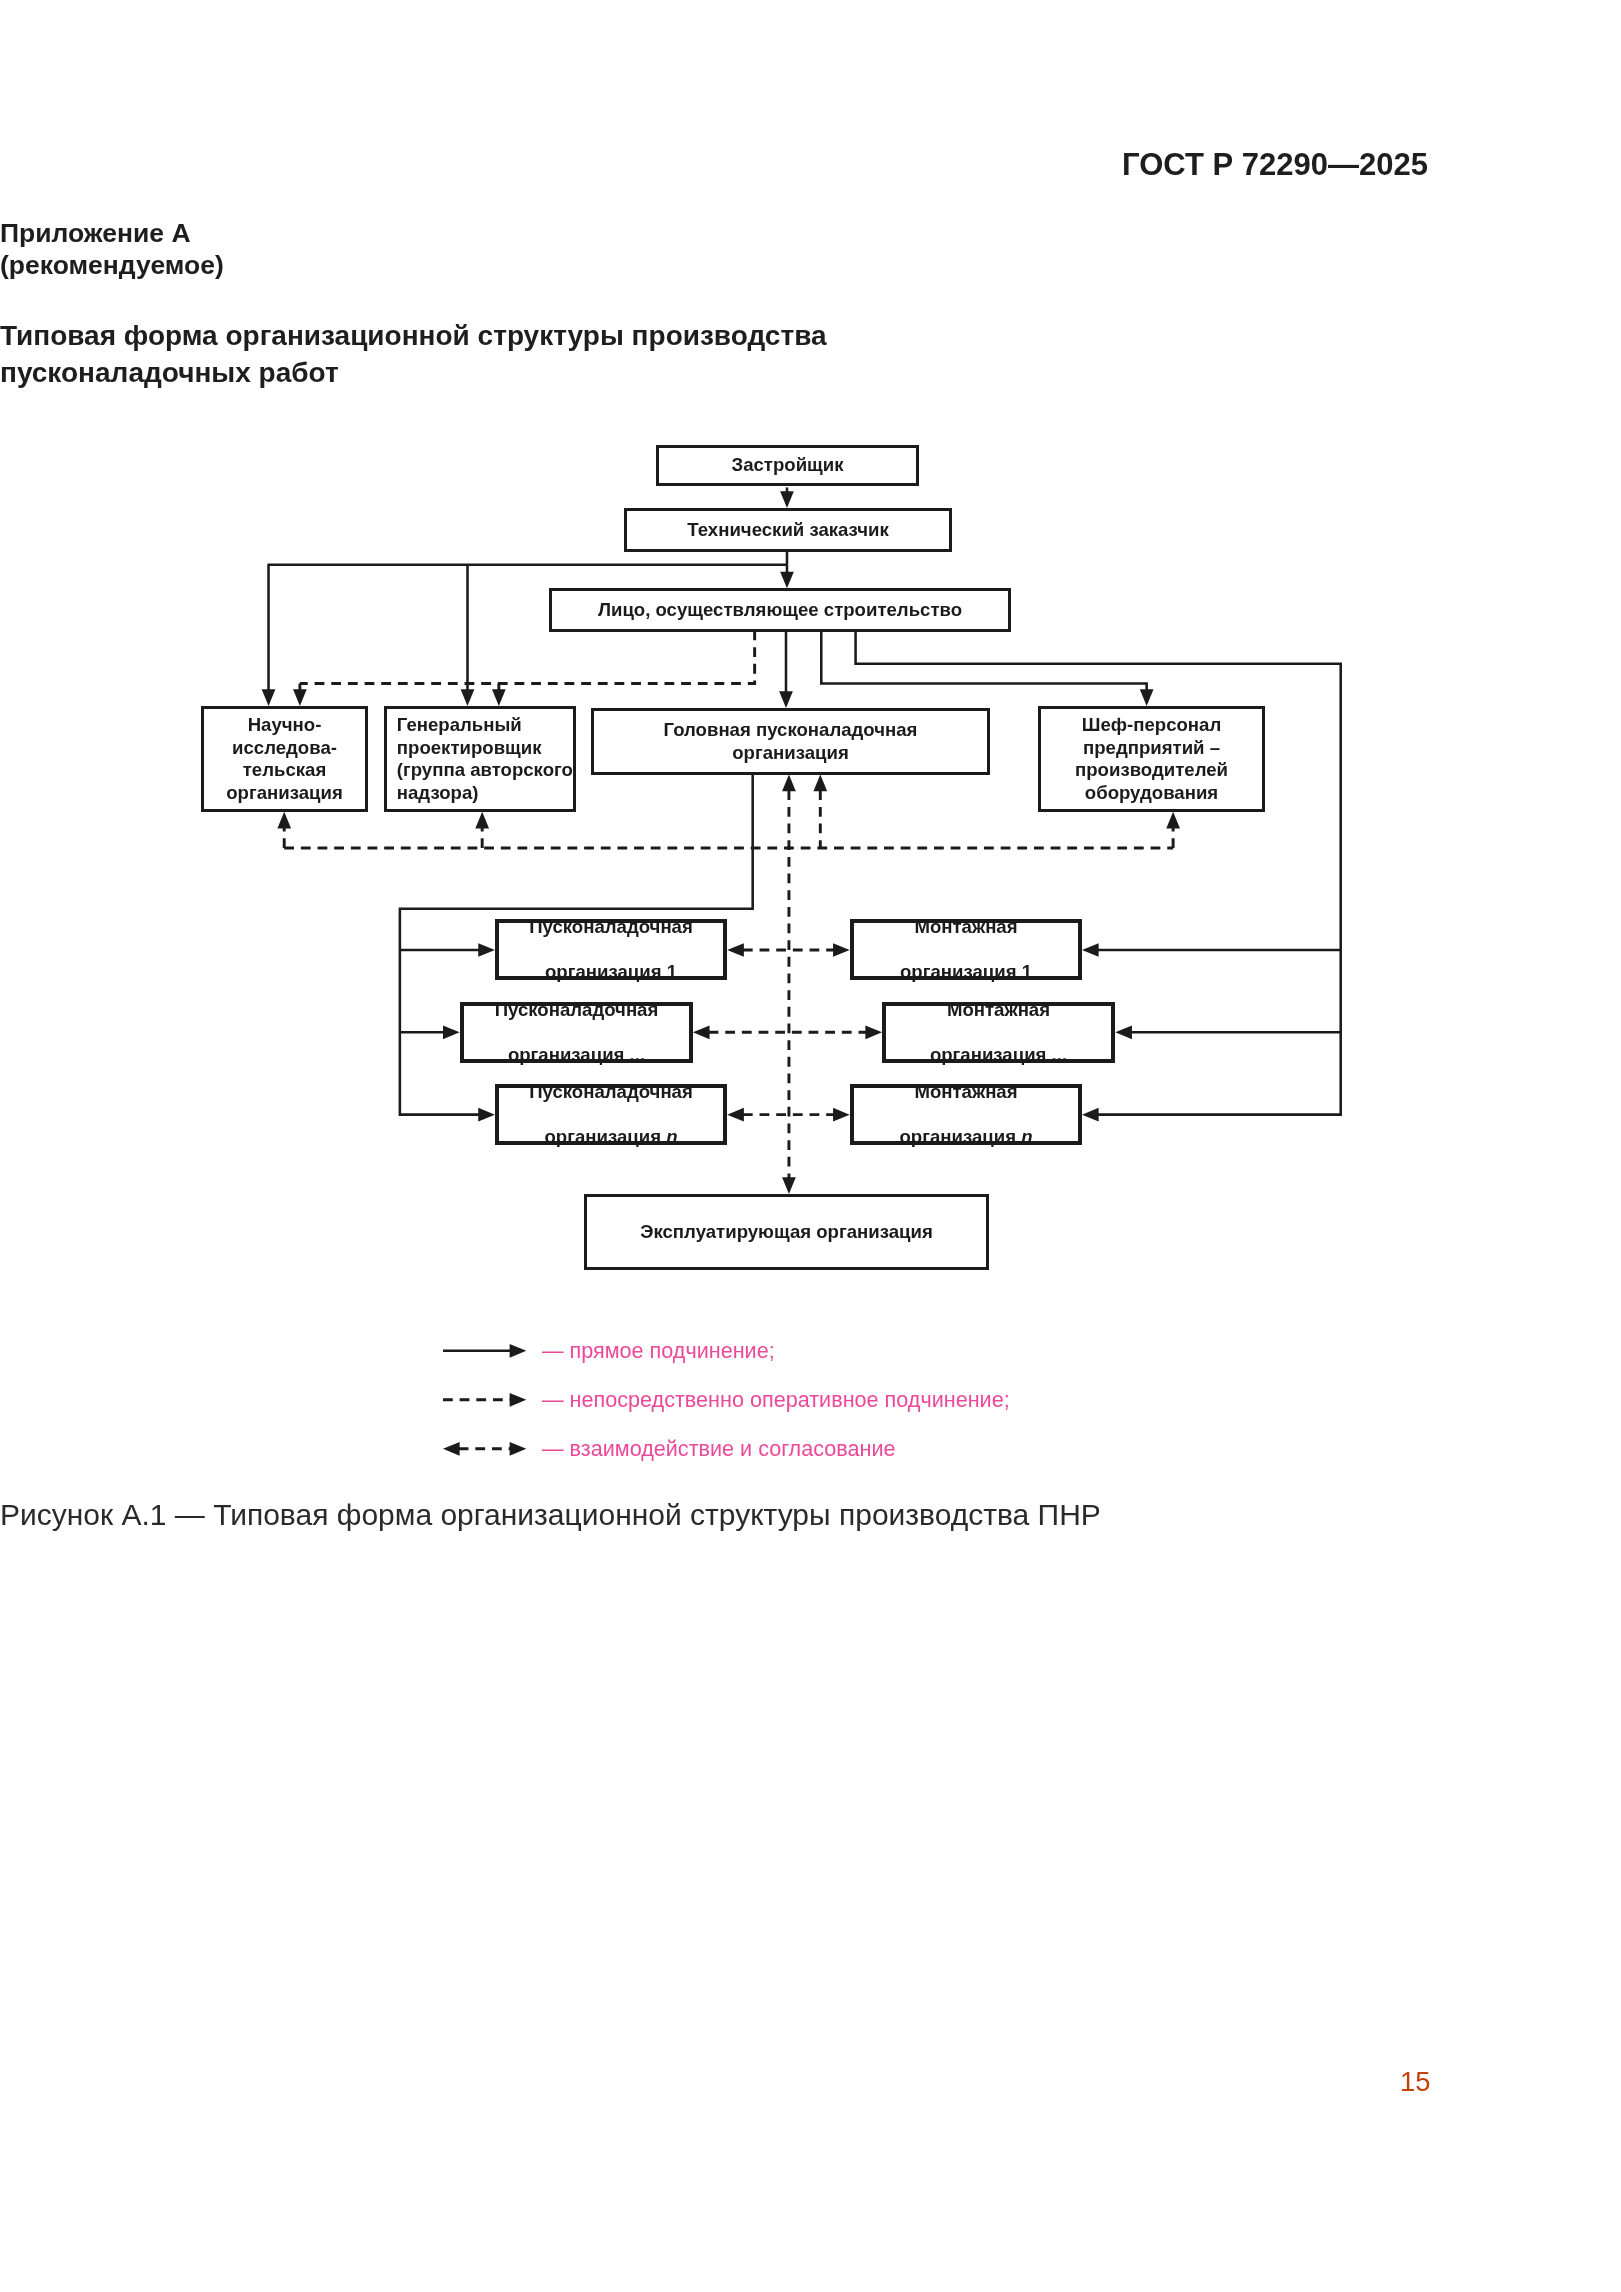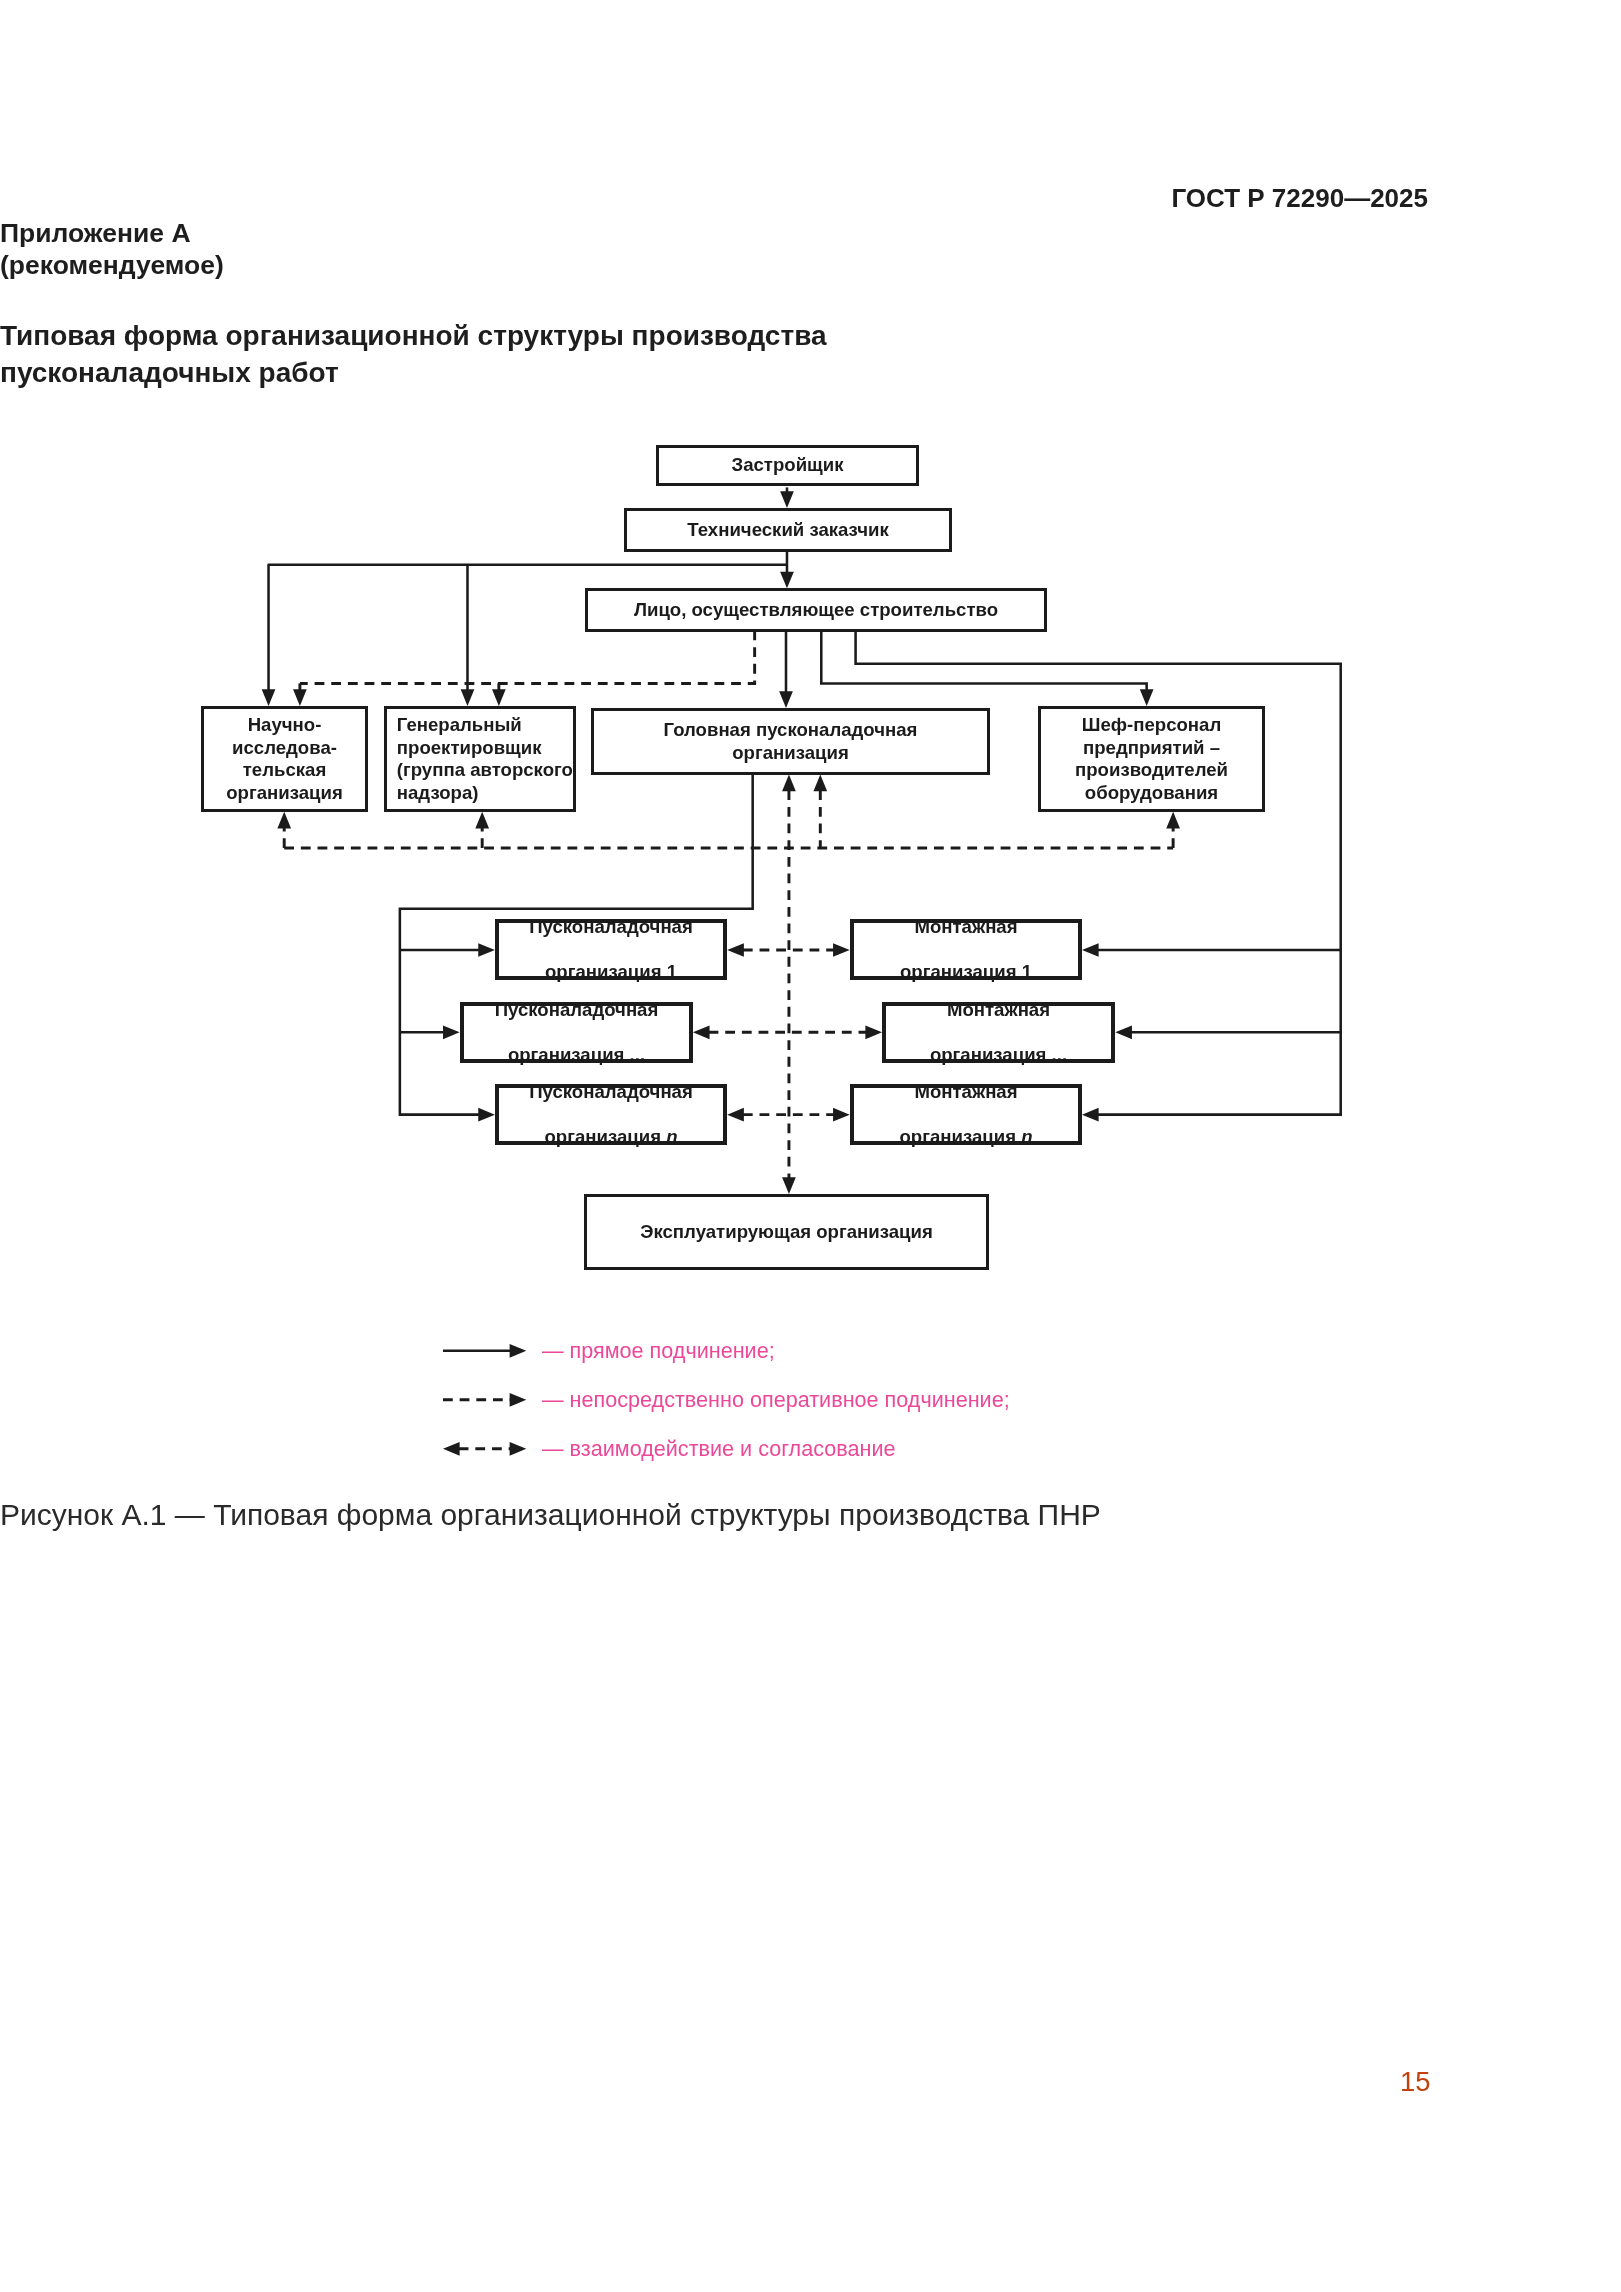--- a/index.html
+++ b/index.html
@@ -7,21 +7,21 @@
     position:relative;
     width:1621px;height:2293px;
     background:#ffffff;
     font-family:"Liberation Sans",sans-serif;
     color:#1e1e1e;
     overflow:hidden;
     margin:0 auto;
   }
   .abs{position:absolute;}
   .center-block{left:0;width:1533px;text-align:left;}
-  .hdr{font-weight:bold;font-size:26px;margin-top:36px;}
+  .hdr{font-weight:bold;font-size:31px;}
   .appendix{font-weight:bold;font-size:26.5px;line-height:32px;}
   .doctitle{font-weight:bold;font-size:28px;line-height:37px;}
   .diagram-svg{position:absolute;left:0;top:0;z-index:1;}
   .bx{
     position:absolute;z-index:2;box-sizing:border-box;
     border:3.9px solid #1b1b1b;background:#fff;
     display:flex;flex-direction:column;align-items:center;justify-content:center;
     text-align:center;font-weight:bold;font-size:18.6px;line-height:22.5px;color:#1b1b1b;
   }
   .bx.thick{border-width:4.9px;gap:22px;}
@@ -121,21 +121,21 @@
   </svg>
 
   <div class="bx" style="left:656px;top:445px;width:263px;height:41px">
     <span class="ln">Застройщик</span>
   </div>
 
   <div class="bx" style="left:624px;top:508px;width:328px;height:44px">
     <span class="ln">Технический заказчик</span>
   </div>
 
-  <div class="bx" style="left:585px;top:588px;width:462px;height:44px">
+  <div class="bx" style="left:549px;top:588px;width:462px;height:44px">
     <span class="ln">Лицо, осуществляющее строительство</span>
   </div>
 
   <div class="bx" style="left:201px;top:706px;width:167px;height:106px">
     <span class="ln">Научно-</span>
     <span class="ln">исследова-</span>
     <span class="ln">тельская</span>
     <span class="ln">организация</span>
   </div>
 

